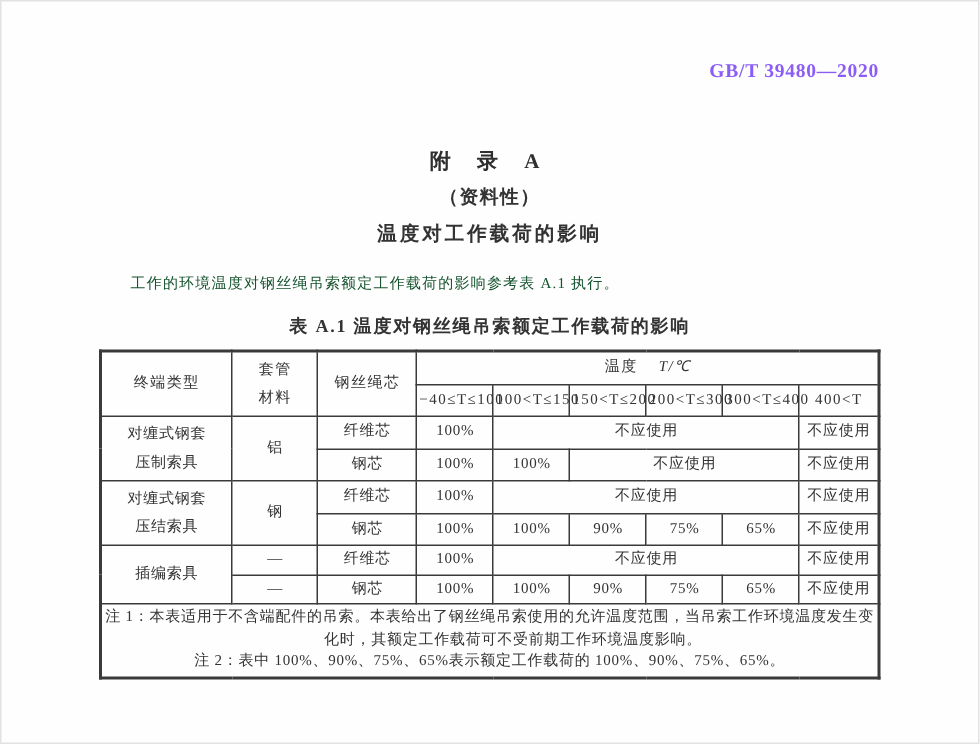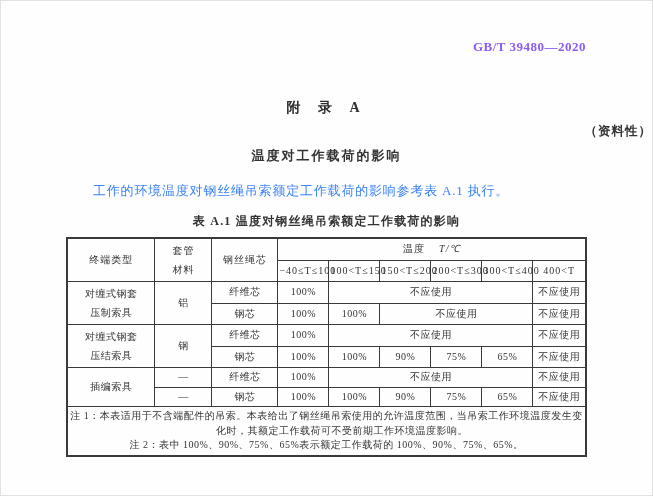--- a/index.html
+++ b/index.html
@@ -26,38 +26,38 @@
     margin-top: 44px;
     text-align: center;
     font-weight: bold;
     font-size: 14px;
     letter-spacing: 7px;
     color: #2f2f2f;
     font-family: Liberation Serif, serif;
   }
   .appendix-sub {
     margin-top: 6px;
-    text-align: right;
+    text-align: center;
     font-weight: bold;
     font-size: 12.5px;
     letter-spacing: 1px;
   }
   .appendix-heading {
     margin-top: 7px;
     text-align: center;
     font-weight: bold;
     font-size: 13px;
     letter-spacing: 2px;
   }
   .para {
     margin: 17px 66px 0 66px;
     text-indent: 2em;
-    font-size: 13px;
+    font-size: 10px;
     letter-spacing: 0.8px;
-    color: #3b82f6;
+    color: #14532d;
   }
   .table-caption {
     margin-top: 13px;
     text-align: center;
     font-weight: bold;
     font-size: 12px;
     letter-spacing: 1.2px;
   }
   table.main {
     margin: 7px auto 0 auto;

